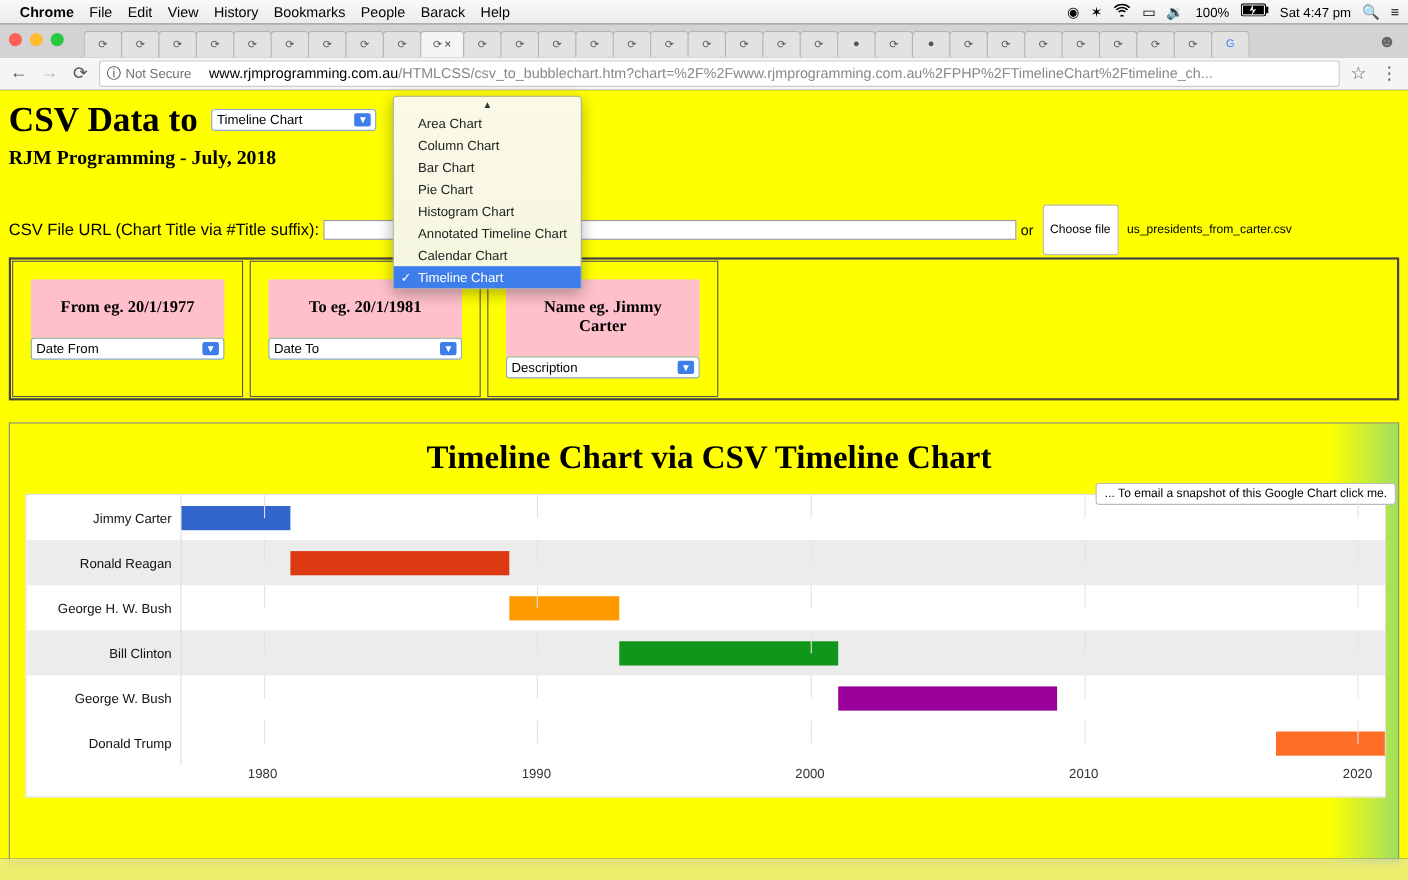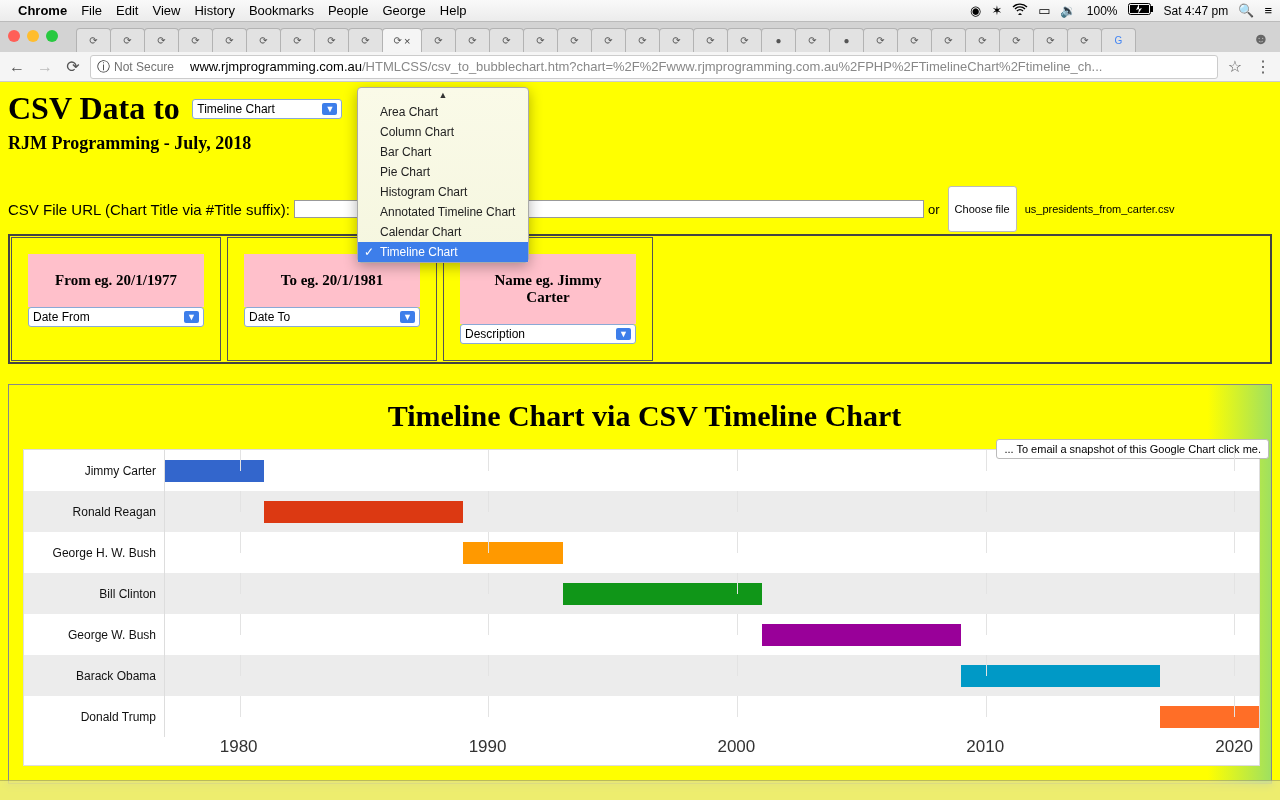--- a/index.html
+++ b/index.html
@@ -67,38 +67,38 @@
 .emailbtn { position:absolute; right:2px; top:54px; background:#fff; border:1px solid #bbb; border-radius:3px; padding:3px 7px; font-size:11px;}
 
 .timeline { background:#fff; margin:0 6px; border:1px solid #ddd;}
 .trow { display:flex; height:41px; align-items:center;}
 .trow.alt { background:#ececec;}
 .trow .rlabel { width:140px; text-align:right; padding-right:8px; font-size:12px; color:#111;}
 .trow .rtrack { flex:1; position:relative; height:100%; border-left:1px solid #ddd;}
 .rtrack .bar { position:absolute; top:10px; height:22px;}
 .gridv { position:absolute; top:0; bottom:20px; width:1px; background:#e3e3e3;}
 .axis { display:flex; height:28px; position:relative; margin-left:140px;}
-.axis .tick { position:absolute; font-size:17px; color:#333; transform:translateX(-50%);}
+.axis .tick { position:absolute; font-size:12px; color:#333; transform:translateX(-50%);}
 
 
 .dock { position:absolute; bottom:0; left:0; right:0; height:20px; background:rgba(220,220,220,0.5); backdrop-filter:blur(4px); border-top:1px solid rgba(0,0,0,0.2);}
 </style>
 </head>
 <body>
 
 <div class="menubar">
   <span class="apple"></span>
   <span class="app">Chrome</span>
   <span class="mitem">File</span>
   <span class="mitem">Edit</span>
   <span class="mitem">View</span>
   <span class="mitem">History</span>
   <span class="mitem">Bookmarks</span>
   <span class="mitem">People</span>
-  <span class="mitem">George</span>
+  <span class="mitem">Barack</span>
   <span class="mitem">Help</span>
   <div class="right">
     <span class="sysicon">◉</span>
     <span class="sysicon">✶</span>
     <span class="sysicon">
       <svg width="16" height="12" viewBox="0 0 16 12">
           <path d="M8 10 L8 10 M8 11 a1 1 0 1 0 0.01 0 M3 6 a7 7 0 0 1 10 0 M1 4 a10 10 0 0 1 14 0 M5 8 a4 4 0 0 1 6 0" stroke="#000" stroke-width="1.4" fill="none"></path>
         </svg>
     </span>
     <span class="sysicon">▭</span>
@@ -306,31 +306,20 @@
             <div class="rlabel">George W. Bush</div>
   <div class="rtrack">
     <div class="bar" style="left:54.55%; width:18.18%; background:#990099;"></div>
   <div class="gridv" style="left: 6.82%;"></div>
               <div class="gridv" style="left: 29.55%;"></div>
               <div class="gridv" style="left: 52.27%;"></div>
               <div class="gridv" style="left: 75%;"></div>
               <div class="gridv" style="left: 97.73%;"></div>
             </div>
           </div>
-          <div class="trow alt">
-            <div class="rlabel">Barack Obama</div>
-  <div class="rtrack">
-    <div class="bar" style="left:72.73%; width:18.18%; background:#0099c6;"></div>
-  <div class="gridv" style="left: 6.82%;"></div>
-              <div class="gridv" style="left: 29.55%;"></div>
-              <div class="gridv" style="left: 52.27%;"></div>
-              <div class="gridv" style="left: 75%;"></div>
-              <div class="gridv" style="left: 97.73%;"></div>
-            </div>
-          </div>
           <div class="trow">
             <div class="rlabel">Donald Trump</div>
   <div class="rtrack">
     <div class="bar" style="left:90.91%; width:9.09%; background:#ff6e27;"></div>
   <div class="gridv" style="left: 6.82%;"></div>
               <div class="gridv" style="left: 29.55%;"></div>
               <div class="gridv" style="left: 52.27%;"></div>
               <div class="gridv" style="left: 75%;"></div>
               <div class="gridv" style="left: 97.73%;"></div>
             </div>

